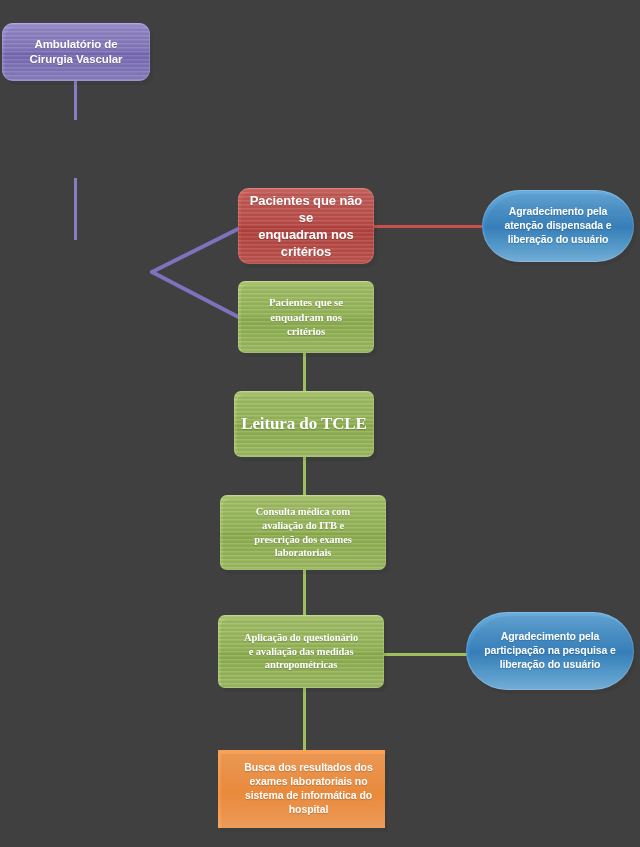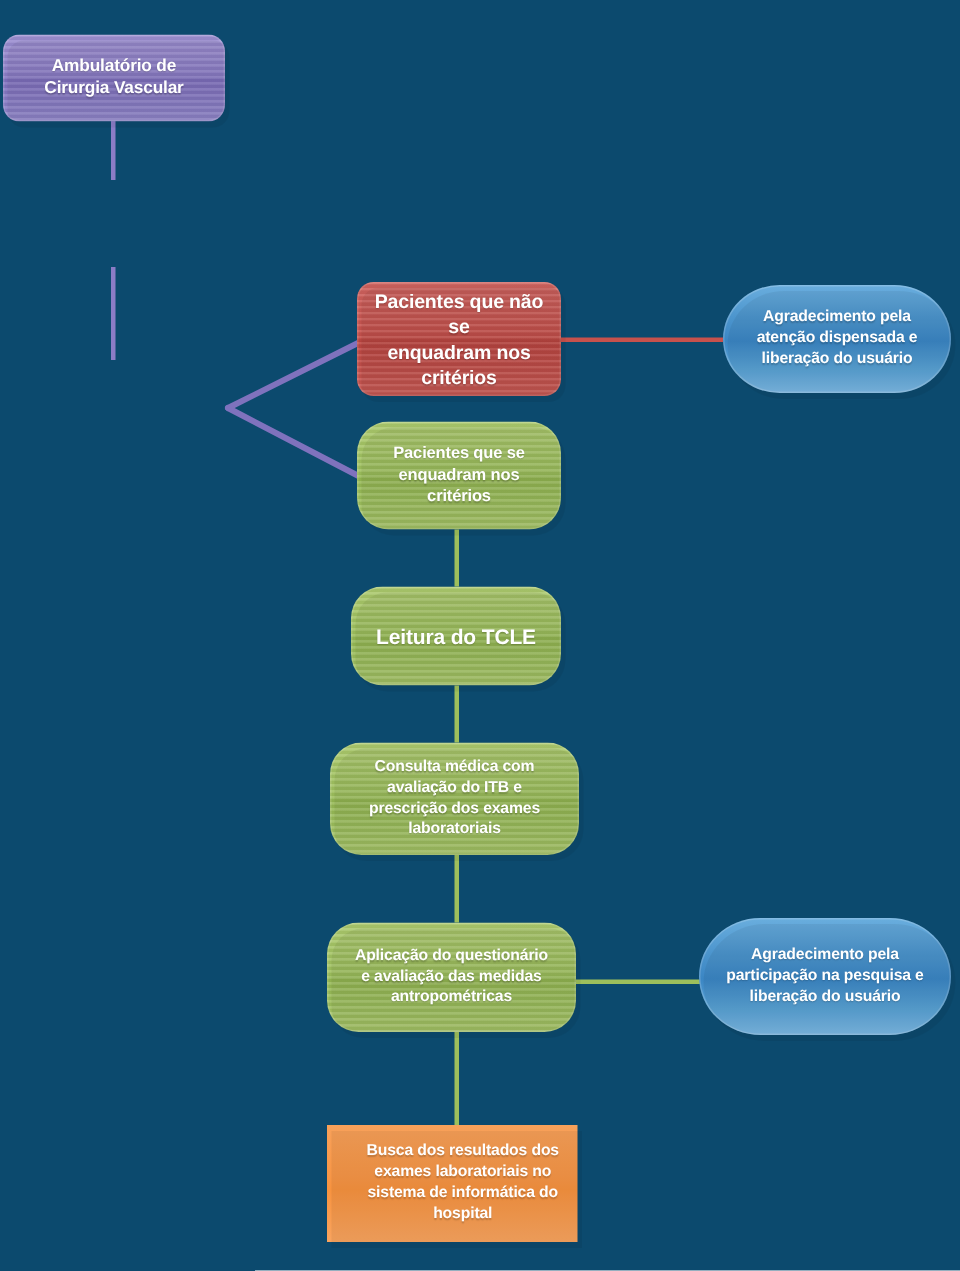--- a/index.html
+++ b/index.html
@@ -7,21 +7,21 @@
     padding: 0;
     background: #ffffff;
   }
   body {
     font-family: "Liberation Sans", "DejaVu Sans", sans-serif;
   }
   #canvas {
     position: relative;
     width: 640px;
     height: 847px;
-    background: #0c4a6e;
+    background: #404040;
     overflow: hidden;
   }
   .node {
     position: absolute;
     box-sizing: border-box;
     display: flex;
     align-items: center;
     justify-content: center;
     text-align: center;
     color: #ffffff;
@@ -67,29 +67,30 @@
       repeating-linear-gradient(to bottom,
         rgba(255,255,255,0.10) 0px,
         rgba(255,255,255,0.10) 1px,
         rgba(0,0,0,0.05) 2px,
         rgba(0,0,0,0.05) 4px),
       linear-gradient(to bottom, #d06460 0%, #c7514c 48%, #bd4641 52%, #cb5a55 100%);
     box-shadow: inset 0 0 0 1px rgba(255,255,255,0.12);
   }
   
   .n-green {
-    border-radius: 21px;
+    border-radius: 7px;
     background:
       repeating-linear-gradient(to bottom,
         rgba(255,255,255,0.13) 0px,
         rgba(255,255,255,0.13) 1px,
         rgba(0,0,0,0.045) 2px,
         rgba(0,0,0,0.045) 4px),
       linear-gradient(to bottom, #abc96d 0%, #9dbf5c 48%, #93b752 52%, #a6c567 100%);
     box-shadow: inset 0 0 0 1px rgba(255,255,255,0.14);
+    font-family: Liberation Serif, serif;
   }
   
   .n-blue {
     border-radius: 42px / 40px;
     background:
       linear-gradient(to bottom, #6aaede 0%, #4c95cd 30%, #3b86c4 52%, #59a2d4 78%, #7cb8e4 100%);
     box-shadow: inset 0 0 0 1px rgba(255,255,255,0.18);
   }
   
   .n-orange {
@@ -159,21 +160,21 @@
 atenção dispensada e
 liberação do usuário</span>
   </div>
 
   <div class="node n-green" style="left:238px; top:281px; width:136px; height:72px; font-size:11px;">
     <span class="lbl">Pacientes que  se
 enquadram nos
 critérios</span>
   </div>
 
-  <div class="node n-green" style="left:234px; top:391px; width:140px; height:66px; font-size:14px;">
+  <div class="node n-green" style="left:234px; top:391px; width:140px; height:66px; font-size:17px;">
     <span class="lbl">Leitura do TCLE</span>
   </div>
 
   <div class="node n-green" style="left:220px; top:495px; width:166px; height:75px; font-size:10.5px;">
     <span class="lbl">Consulta médica com
 avaliação do ITB e
 prescrição dos exames
 laboratoriais</span>
   </div>
 

